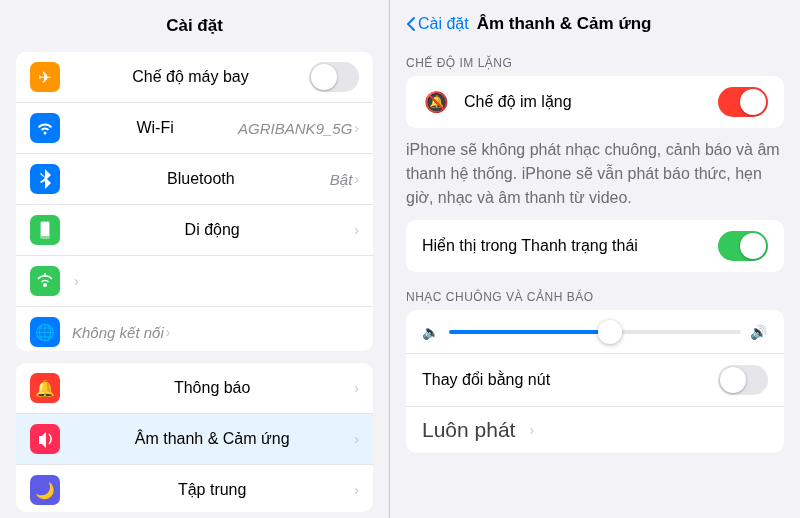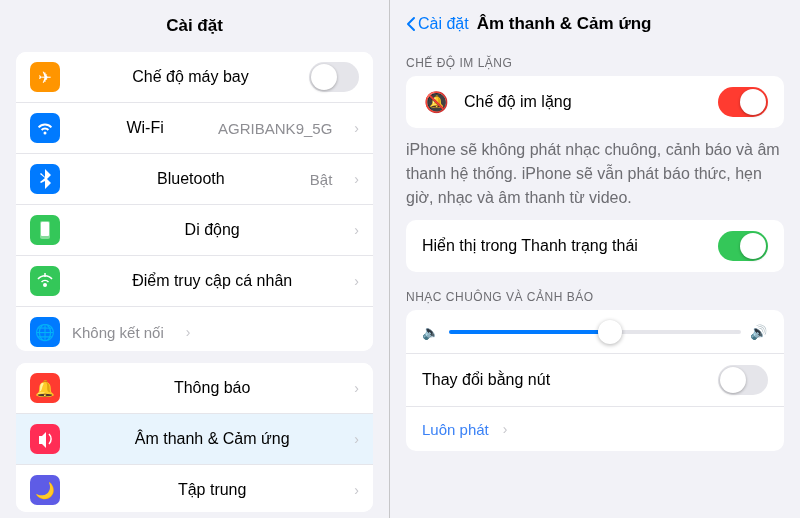--- a/index.html
+++ b/index.html
@@ -74,21 +74,22 @@
     .item-label {
       flex: 1;
       font-size: 16px;
       color: #000;
       text-align: center;
     }
 
     .item-value {
       font-size: 15px;
       color: #8e8e93;
-      margin-right: 20px;
+      margin-right: 0;
+      font-style: italic;
     }
 
     .chevron {
       color: #c7c7cc;
       font-size: 14px;
       margin-left: 2px;
     }
 
     
     .toggle-small {
@@ -178,22 +179,22 @@
       font-size: 18px;
     }
 
     .right-item-label {
       flex: 1;
       font-size: 16px;
       color: #000;
     }
 
     .right-item-value {
-      font-size: 15px;
-      color: #3b82f6;
+      font-size: 21px;
+      color: #404040;
       margin-right: 12px;
     }
 
     
     .toggle-on-red {
       width: 50px;
       height: 30px;
       border-radius: 15px;
       background: #ff3b30;
       position: relative;
@@ -348,21 +349,20 @@
 
     <div class="settings-item">
       <div class="item-icon icon-hotspot">
         <svg width="20" height="16" viewBox="0 0 20 16" fill="white">
             <circle cx="10" cy="12" r="2" fill="white"></circle>
             <path d="M6.5 9a5 5 0 0 1 7 0" stroke="white" stroke-width="1.5" fill="none"></path>
             <path d="M3 6a9 9 0 0 1 14 0" stroke="white" stroke-width="1.5" fill="none"></path>
             <path d="M10 4v-4" stroke="white" stroke-width="1.5"></path>
           </svg>
       </div>
-      <span class="item-label">Điểm truy cập cá nhân</span>
       <span class="chevron">›</span>
     </div>
 
     <div class="settings-item">
       <div class="item-icon icon-vpn">🌐</div>
       <span class="item-value">Không kết nối</span>
       <span class="chevron">›</span>
     </div>
   </div>
 

